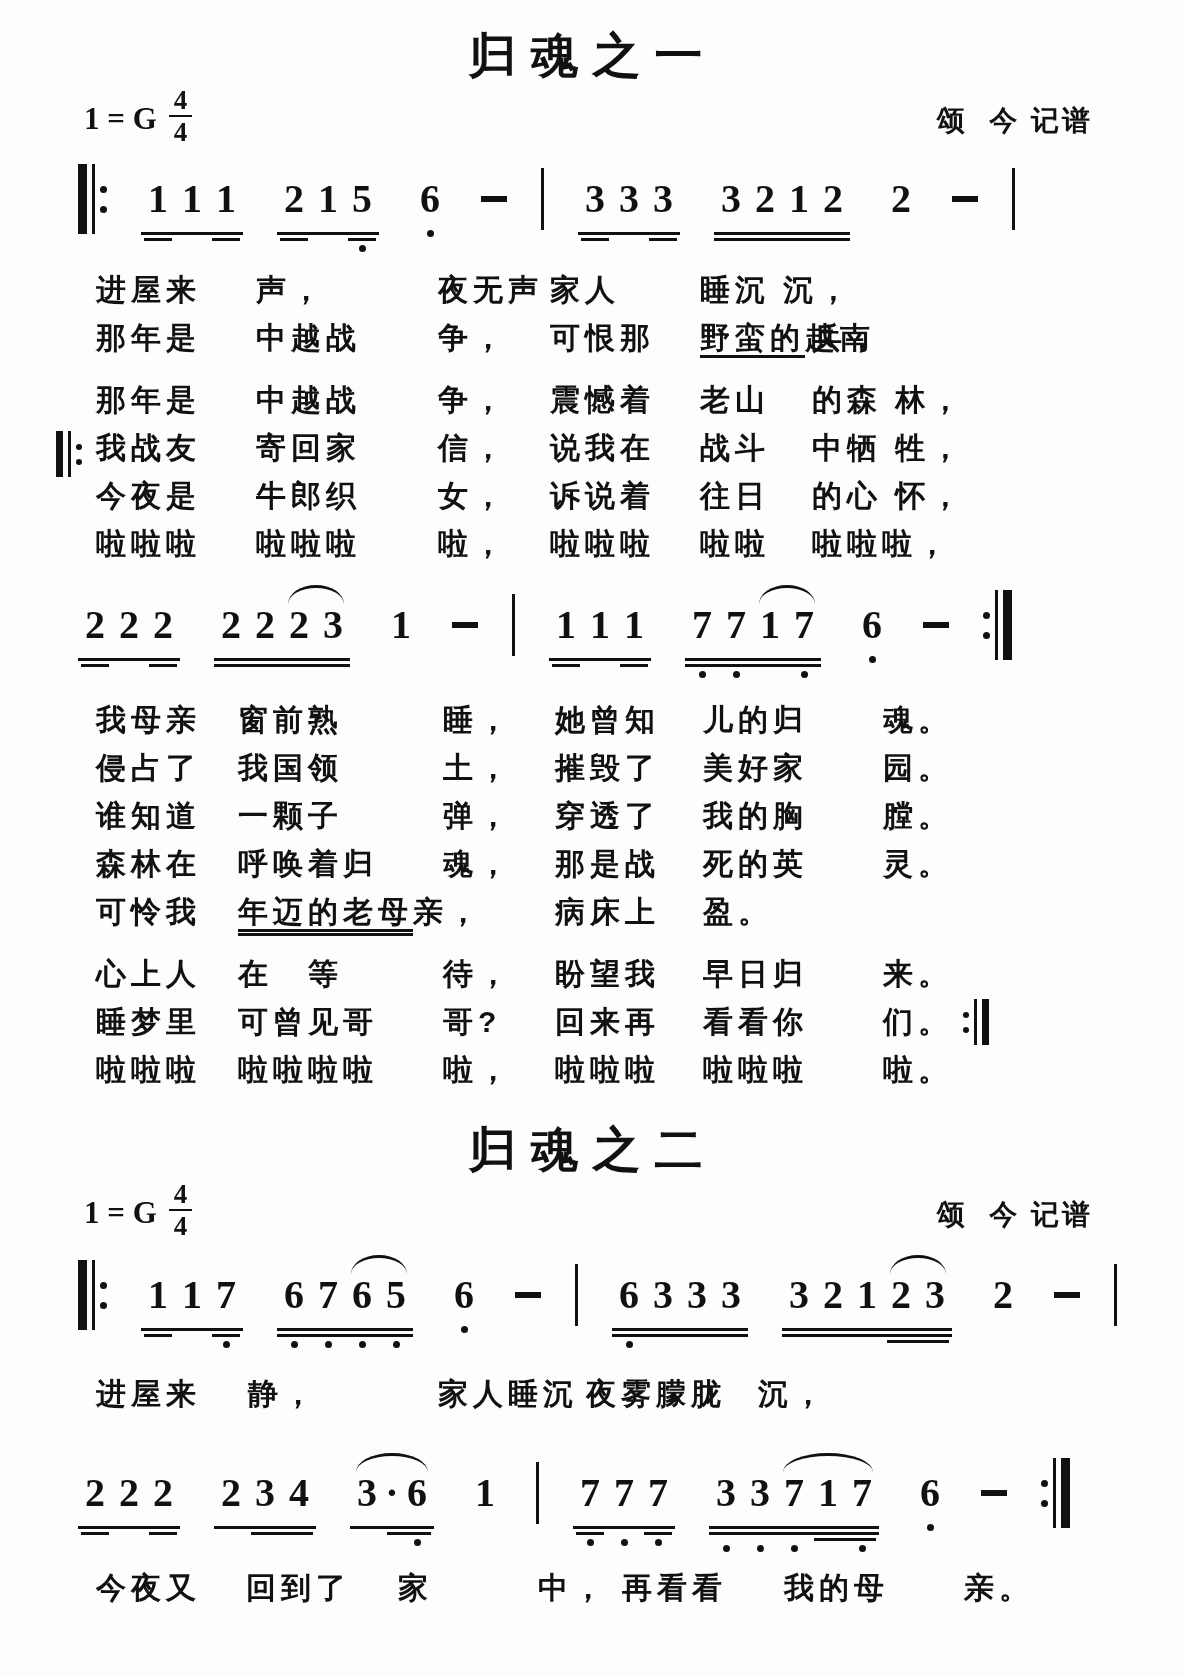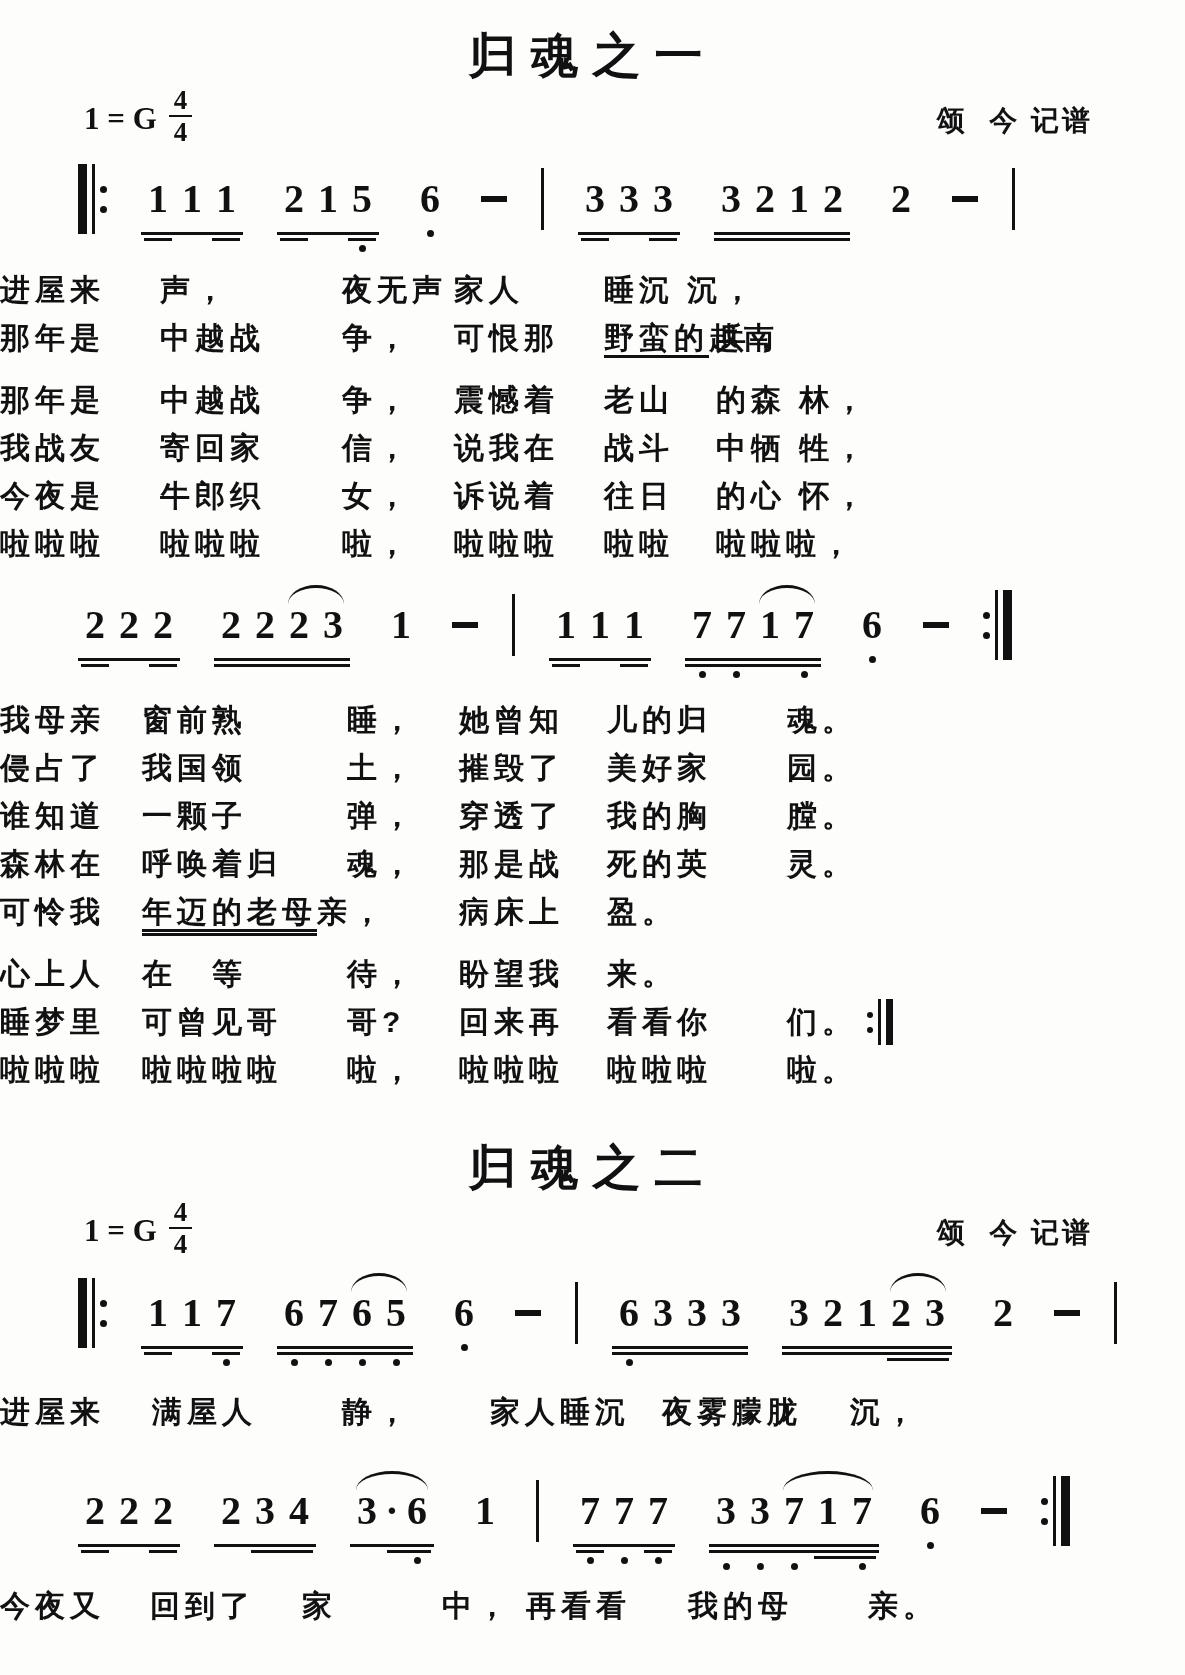--- a/index.html
+++ b/index.html
@@ -28,21 +28,21 @@
   .rep .thick{display:block;width:9px;height:70px;background:#111;}
   .rep .thin{display:block;width:3px;height:70px;background:#111;}
   .rep .dots{display:flex;flex-direction:column;gap:13px;}
   .rep .dots i{display:block;width:7px;height:7px;border-radius:50%;background:#111;}
   .rep.mini .thick{width:7px;height:46px;}
   .rep.mini .thin{width:2.5px;height:46px;}
   .rep.mini .dots{gap:9px;}
   .rep.mini .dots i{width:6px;height:6px;}
 
   
-  .lyrics{}
+  .lyrics{padding-left:96px;}
   .lyr-row{position:relative;display:flex;align-items:baseline;font-size:30px;font-weight:700;
            letter-spacing:5px;line-height:48px;white-space:nowrap;}
   .lyr-row .cell{flex:none;overflow:visible;}
   .u1{border-bottom:3.5px solid #111;padding-bottom:1px;}
   .u2{position:relative;border-bottom:3.5px solid #111;padding-bottom:1px;}
   .u2::after{content:"";position:absolute;left:0;right:0;bottom:-7px;height:3.5px;background:#111;}
   .rep.pre{position:absolute;left:-40px;top:7px;}
   .rep.post{align-self:center;margin-left:10px;}
 
   .cols-a .cell:nth-child(1){width:160px}.cols-a .cell:nth-child(2){width:182px}
@@ -56,21 +56,21 @@
   .cols-c .cell:nth-child(1){width:152px}.cols-c .cell:nth-child(2){width:190px}
   .cols-c .cell:nth-child(3){width:148px}.cols-c .cell:nth-child(4){width:172px}
   .cols-c .cell:nth-child(5){width:188px}
 
   .cols-d .cell:nth-child(1){width:150px}.cols-d .cell:nth-child(2){width:152px}
   .cols-d .cell:nth-child(3){width:140px}.cols-d .cell:nth-child(4){width:84px}
   .cols-d .cell:nth-child(5){width:162px}.cols-d .cell:nth-child(6){width:180px}
 
   #n1{margin-top:12px;margin-bottom:38px;}
   #n2{margin-top:28px;margin-bottom:42px;}
-  #t2{margin-top:44px;}
+  #t2{margin-top:26px;}
   #n3{margin-top:14px;margin-bottom:46px;}
   #n4{margin-top:46px;margin-bottom:42px;}
 </style>
 </head>
 <body>
 
 <div class="page">
 
   <div class="song-title" id="t1">归魂之一</div>
 
@@ -294,20 +294,21 @@
         <span class="cell"><span class="u2">年迈的老母</span><span>亲，</span></span>
         <span class="cell"></span>
         <span class="cell">病床上</span>
         <span class="cell">盈。</span>
       </div>
       <div class="lyr-row" style="margin-top: 14px;">
         <span class="cell">心上人</span>
         <span class="cell">在　等</span>
         <span class="cell">待，</span>
         <span class="cell">盼望我</span>
+        <span class="cell">早日归</span>
         <span class="cell">来。</span>
       </div>
       <div class="lyr-row">
         <span class="cell">睡梦里</span>
         <span class="cell">可曾见哥</span>
         <span class="cell">哥?</span>
         <span class="cell">回来再</span>
         <span class="cell">看看你</span>
         <span class="cell">们。</span>
         <span class="rep mini post">
@@ -402,21 +403,20 @@
       <span class="ng">
         <span class="ch">2</span>
       </span>
       <span class="dash"></span>
       <span class="bar"></span>
     </div>
 
   <div class="lyrics cols-c">
       <div class="lyr-row">
         <span class="cell">进屋来</span>
-        <span class="cell">满屋人</span>
         <span class="cell">静，</span>
         <span class="cell">家人睡沉</span>
         <span class="cell">夜雾朦胧</span>
         <span class="cell">沉，</span>
       </div>
     </div>
 
   <div class="notation" id="n4">
       <span class="ng">
         <span class="ch">2</span>

